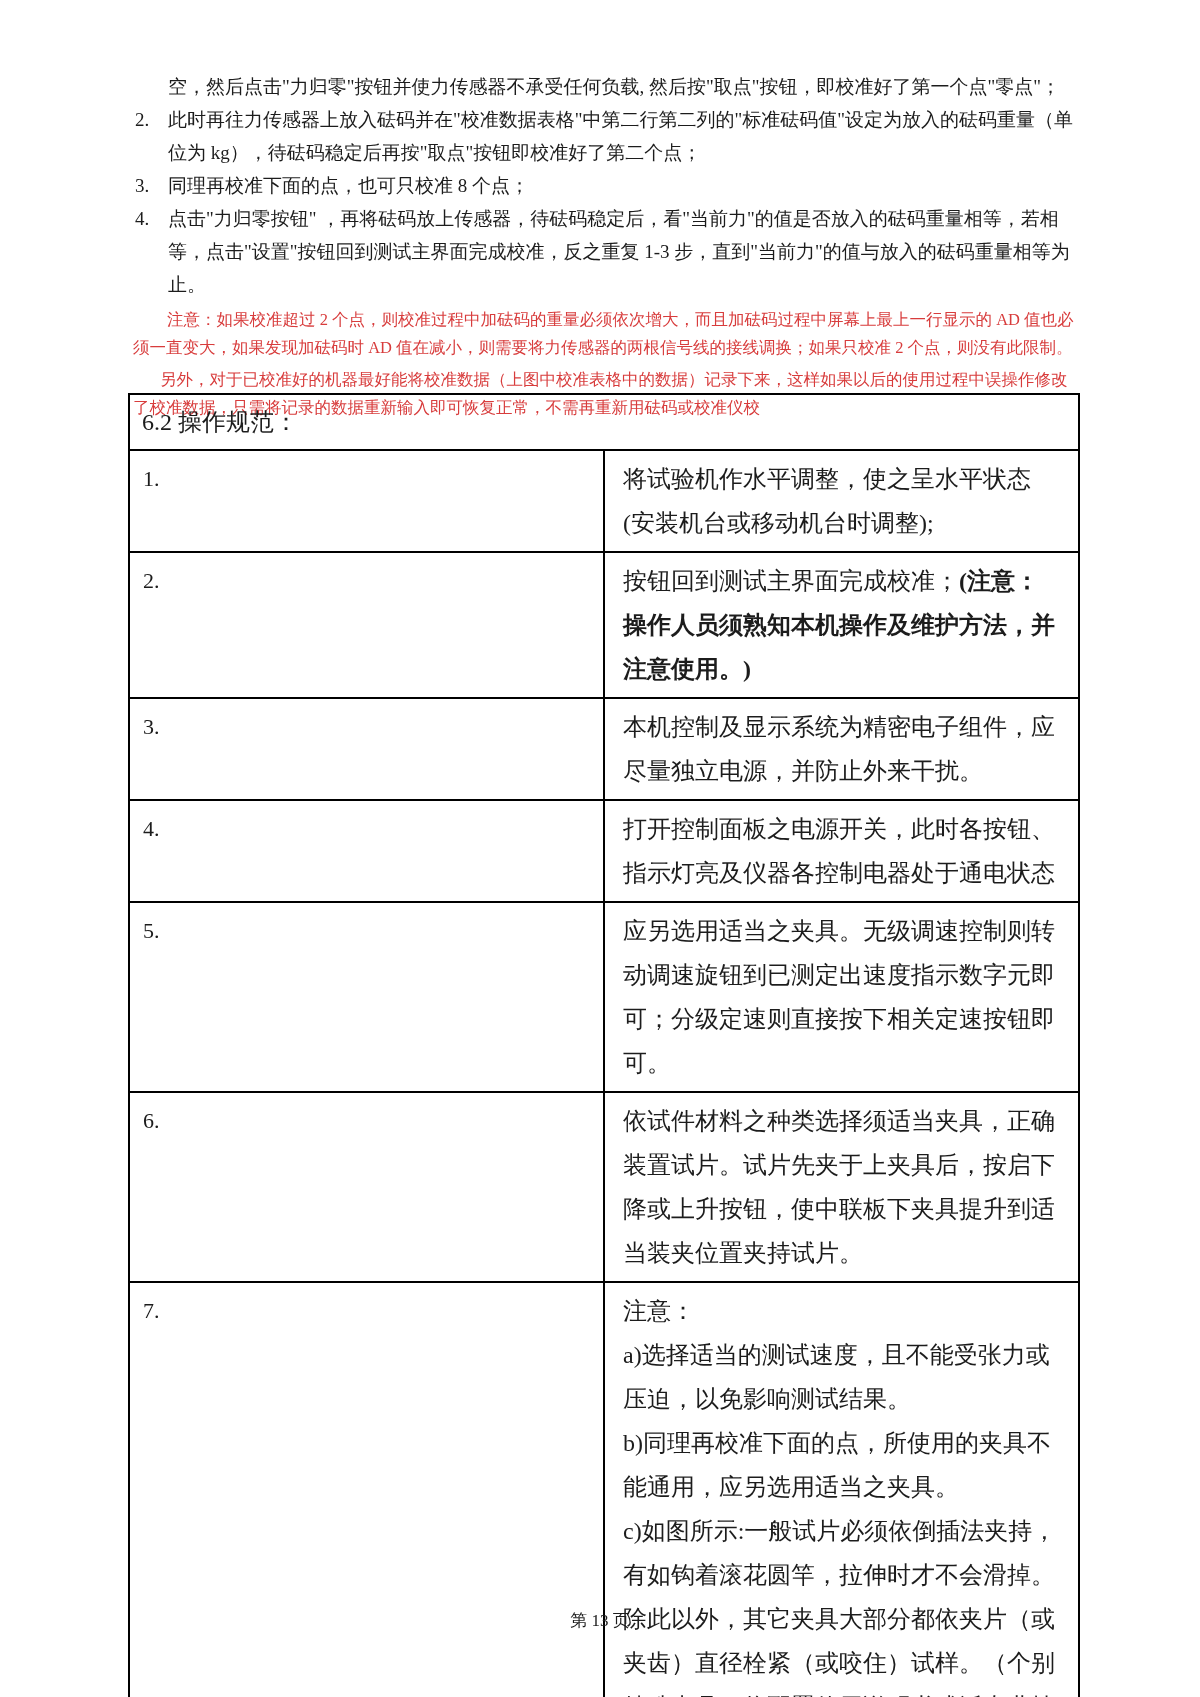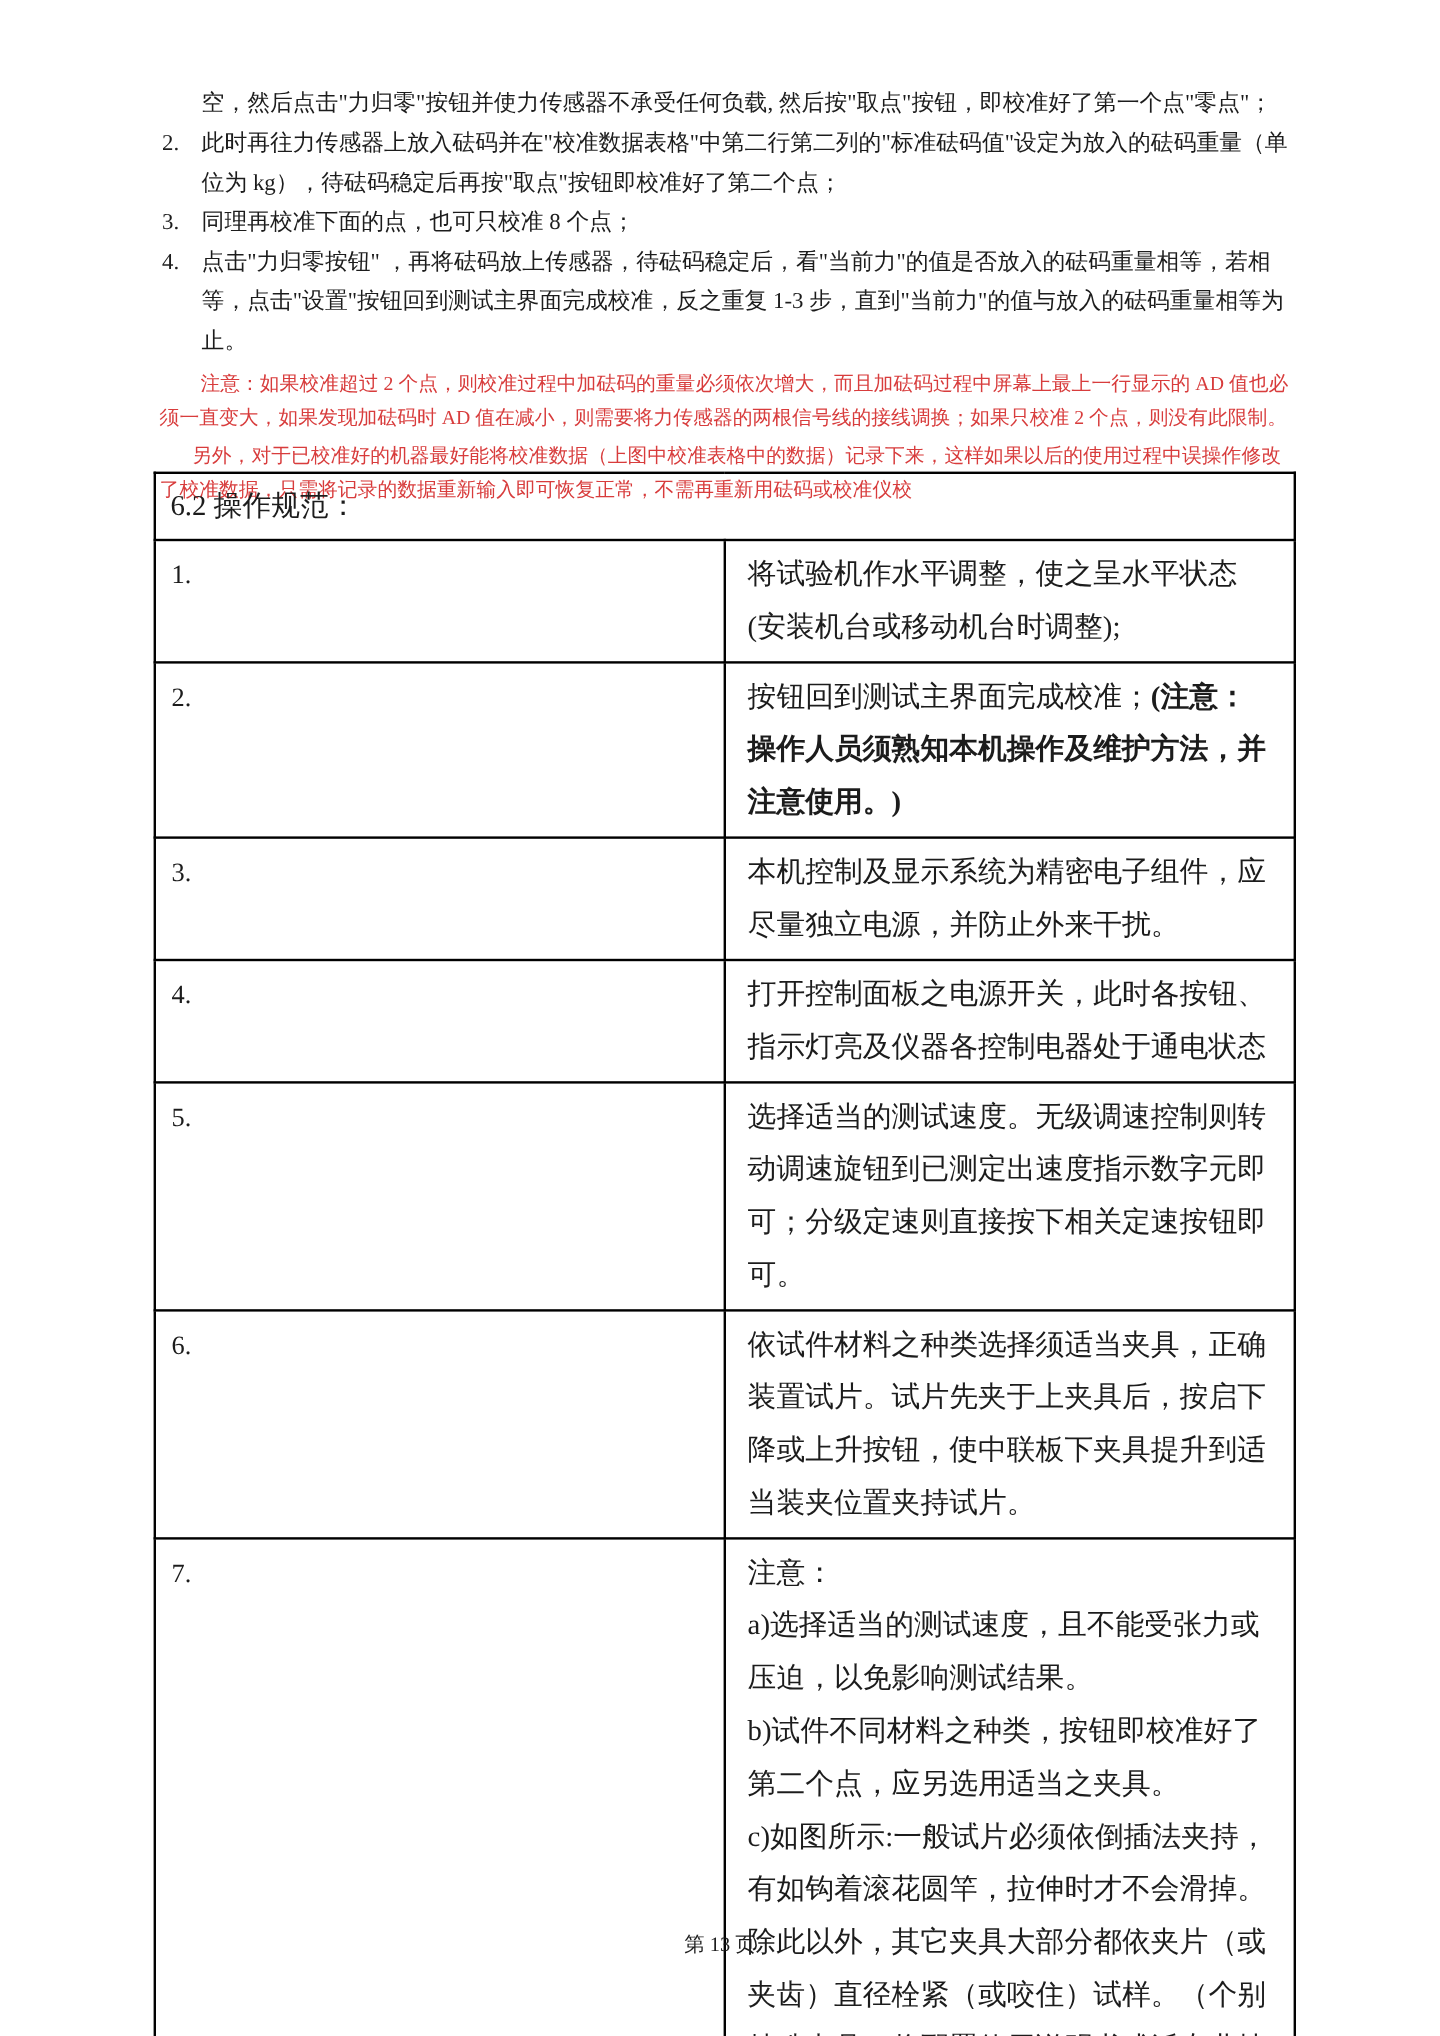--- a/index.html
+++ b/index.html
@@ -132,35 +132,35 @@
         </tr>
         <tr>
           <td class="num-cell">4.</td>
           <td class="content-cell">
             <div class="para"><span>打开控制面板之电源开关，此时各按钮、指示灯亮及仪器各控制电器处于通电状态</span></div>
           </td>
         </tr>
         <tr>
           <td class="num-cell">5.</td>
           <td class="content-cell">
-            <div class="para"><span>选择适当的测试速度。无级调速控制则转动调速旋钮到已测定出速度指示数字元即可；分级定速则直接按下相关定速按钮即可。</span></div>
+            <div class="para"><span>应另选用适当之夹具。无级调速控制则转动调速旋钮到已测定出速度指示数字元即可；分级定速则直接按下相关定速按钮即可。</span></div>
           </td>
         </tr>
         <tr>
           <td class="num-cell">6.</td>
           <td class="content-cell">
             <div class="para"><span>依试件材料之种类选择须适当夹具，正确装置试片。试片先夹于上夹具后，按启下降或上升按钮，使中联板下夹具提升到适当装夹位置夹持试片。</span></div>
           </td>
         </tr>
         <tr>
           <td class="num-cell">7.</td>
           <td class="content-cell">
             <div class="para"><span>注意：</span></div>
             <div class="para"><span>a)选择适当的测试速度，且不能受张力或压迫，以免影响测试结果。</span></div>
-            <div class="para"><span>b)试件不同材料之种类，按钮即校准好了第二个点，应另选用适当之夹具。</span></div>
+            <div class="para"><span>b)同理再校准下面的点，所使用的夹具不能通用，应另选用适当之夹具。</span></div>
             <div class="para"><span>c)如图所示:一般试片必须依倒插法夹持，有如钩着滚花圆竿，拉伸时才不会滑掉。除此以外，其它夹具大部分都依夹片（或夹齿）直径栓紧（或咬住）试样。（个别特殊夹具，将配置使用说明书或派专业技术人员培训）。</span></div>
           </td>
         </tr>
       </tbody>
   </table>
 
 
   <div class="footer">第 13 页</div>
 
 </div>

